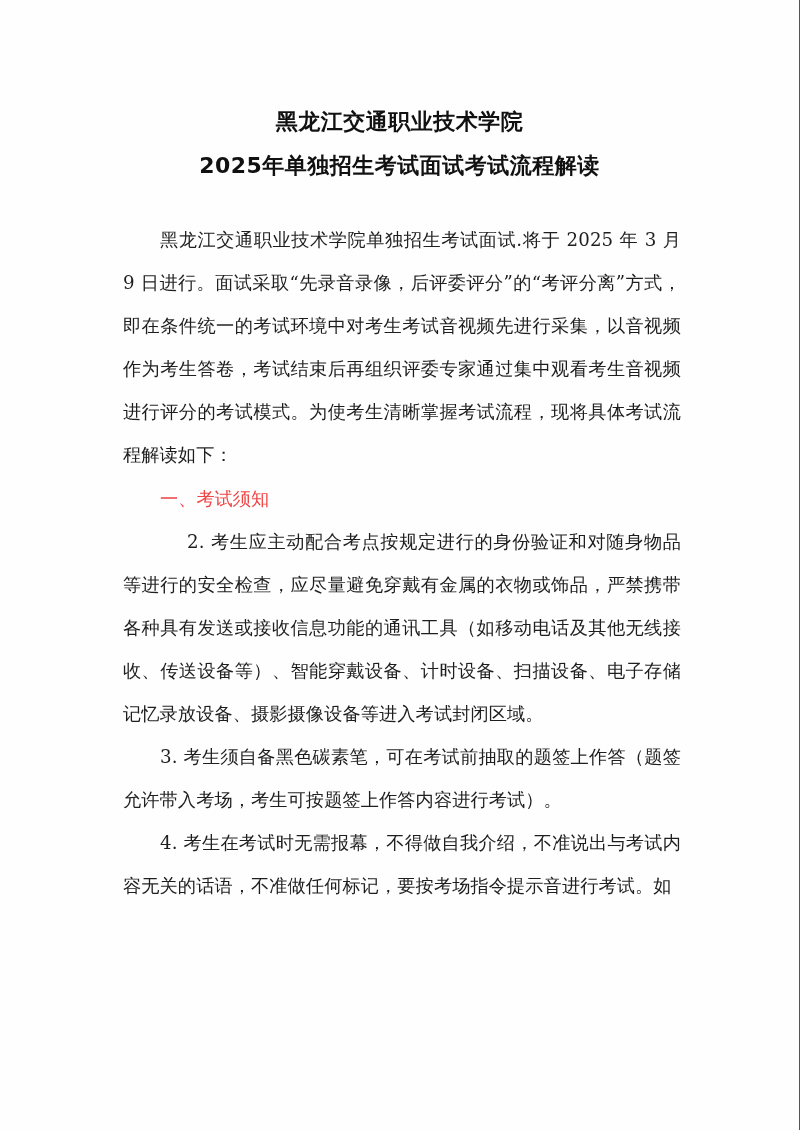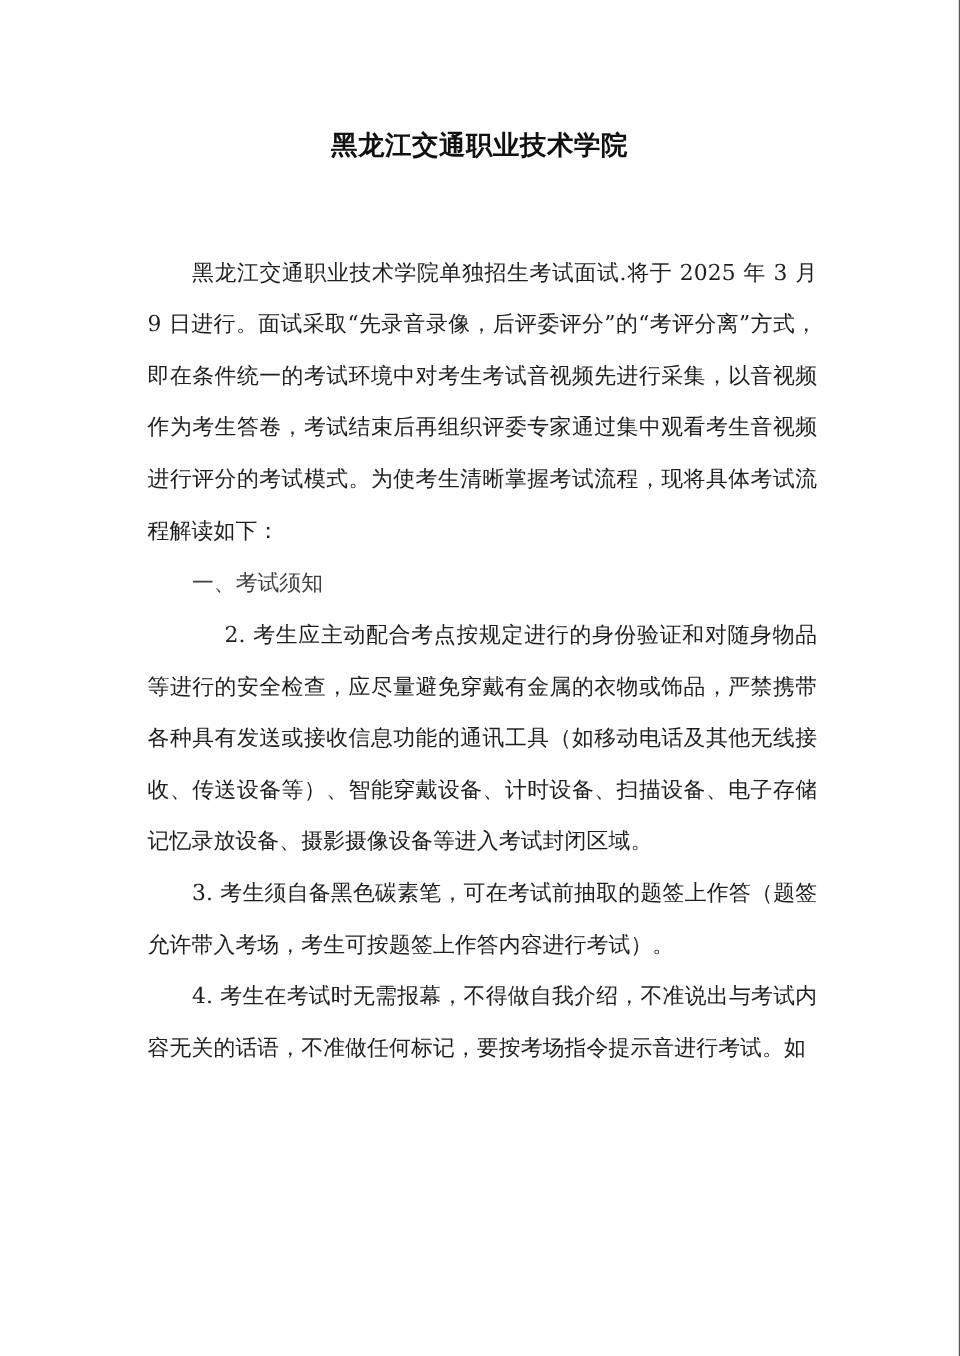--- a/index.html
+++ b/index.html
@@ -35,49 +35,50 @@
     font-weight: bold;
     font-size: 22px;
     line-height: 44px;
     letter-spacing: 0.5px;
     color: #111111;
   }
   .body {
     position: absolute;
     left: 123px;
     width: 558px;
-    top: 206px;
+    top: 218px;
   }
   .para {
     font-size: 18.2px;
     line-height: 43.1px;
     margin: 0;
     text-align: justify;
     text-align-last: left;
     letter-spacing: 0.1px;
     color: #1e1e1e;
   }
   .indent-1 { text-indent: 37px; }
   .indent-2 { text-indent: 62px; }
   .indent-3 { text-indent: 64px; }
   .heading-1 {
     font-size: 18.2px;
     line-height: 43.1px;
     margin: 0;
     padding-left: 37px;
-    color: #404040;
+    color: #ef4444;
   }
 </style>
 </head>
 <body>
 
 <div class="page">
 
   <div class="title-block">
     <div class="title-line">黑龙江交通职业技术学院</div>
+    <div class="title-line">2025年单独招生考试面试考试流程解读</div>
   </div>
 
   <div class="body">
     <p class="para indent-1">黑龙江交通职业技术学院单独招生考试面试.将于 2025 年 3 月 9 日进行。面试采取“先录音录像，后评委评分”的“考评分离”方式，即在条件统一的考试环境中对考生考试音视频先进行采集，以音视频作为考生答卷，考试结束后再组织评委专家通过集中观看考生音视频进行评分的考试模式。为使考生清晰掌握考试流程，现将具体考试流程解读如下：</p>
 
     <p class="heading-1">一、考试须知</p>
 
     <p class="para indent-3">2. 考生应主动配合考点按规定进行的身份验证和对随身物品等进行的安全检查，应尽量避免穿戴有金属的衣物或饰品，严禁携带各种具有发送或接收信息功能的通讯工具（如移动电话及其他无线接收、传送设备等）、智能穿戴设备、计时设备、扫描设备、电子存储记忆录放设备、摄影摄像设备等进入考试封闭区域。</p>
     <p class="para indent-1">3. 考生须自备黑色碳素笔，可在考试前抽取的题签上作答（题签允许带入考场，考生可按题签上作答内容进行考试）。</p>
     <p class="para indent-1">4. 考生在考试时无需报幕，不得做自我介绍，不准说出与考试内容无关的话语，不准做任何标记，要按考场指令提示音进行考试。如</p>

